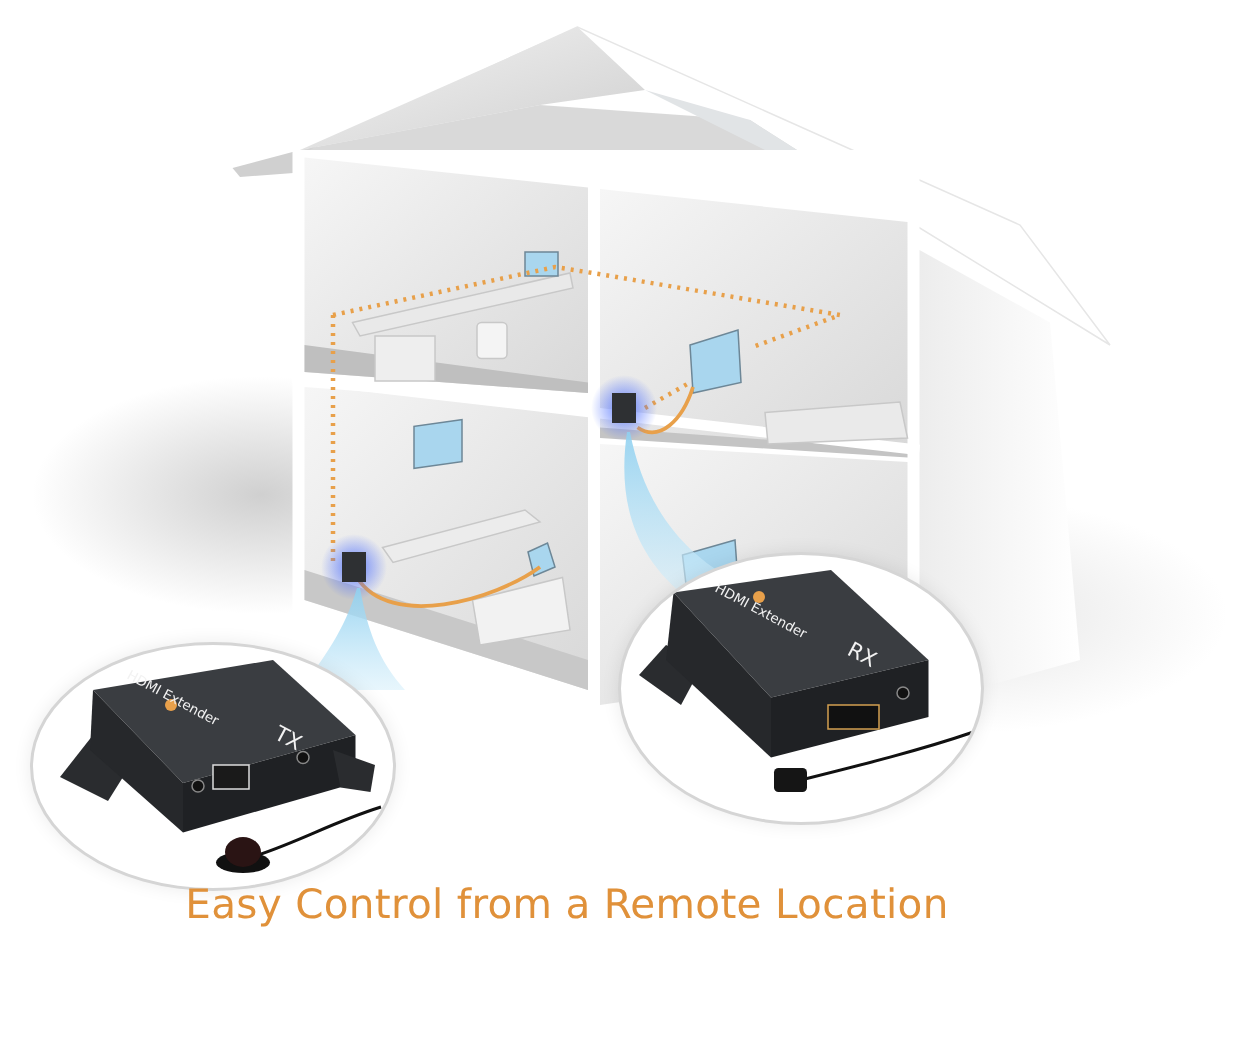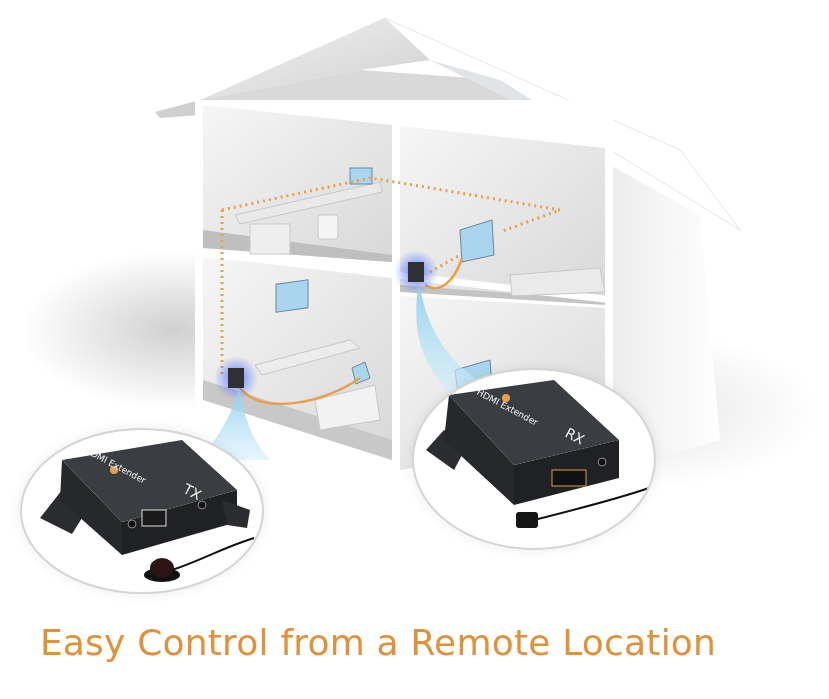--- a/index.html
+++ b/index.html
@@ -3,22 +3,22 @@
 <meta charset="utf-8">
 <style>
   html, body { margin:0; padding:0; }
   body { width:829px; height:699px; background:#ffffff; position:relative; overflow:hidden;
          font-family:"DejaVu Sans", sans-serif; }
   .scene { position:absolute; left:0; top:0; width:829px; height:610px; }
   .ground-shadow { position:absolute; left:20px; top:250px; width:220px; height:160px;
          background:radial-gradient(ellipse at 70% 50%, rgba(150,150,150,0.45), rgba(255,255,255,0) 70%); }
   .right-shadow { position:absolute; left:560px; top:330px; width:260px; height:160px;
          background:radial-gradient(ellipse at 30% 50%, rgba(180,180,180,0.35), rgba(255,255,255,0) 70%); }
-  .caption { position:absolute; left:0; top:622px; width:756px; text-align:center;
-         font-family:"DejaVu Sans", sans-serif; font-size:36px; color:#e0913a; letter-spacing:0.2px; }
+  .caption { position:absolute; left:0; top:588px; width:756px; text-align:center;
+         font-family:"DejaVu Sans", sans-serif; font-size:27px; color:#e0913a; letter-spacing:0.2px; }
   .inset-circle { position:absolute; border-radius:50%; background:#ffffff;
          border:2px solid #d5d5d5; box-shadow:0 0 12px rgba(0,0,0,0.08); overflow:hidden; }
   .box-label { fill:#f2f2f2; font-family:"DejaVu Sans", sans-serif; }
 </style>
 </head>
 <body>
 
 <div class="scene">
   <div class="ground-shadow"></div>
   <div class="right-shadow"></div>

